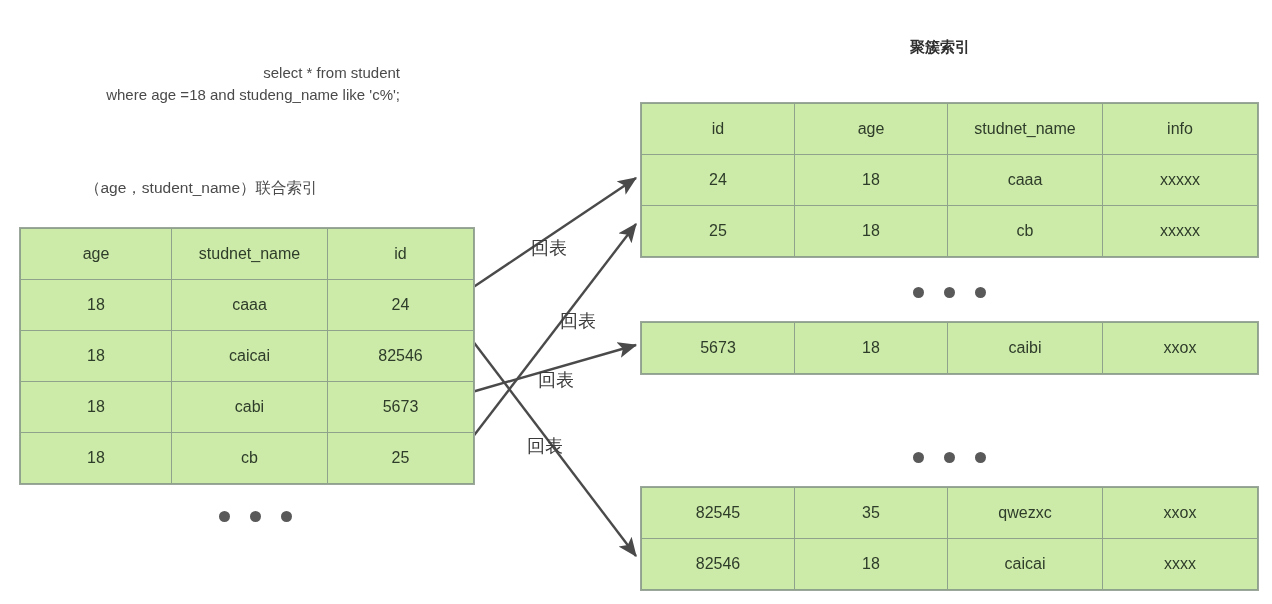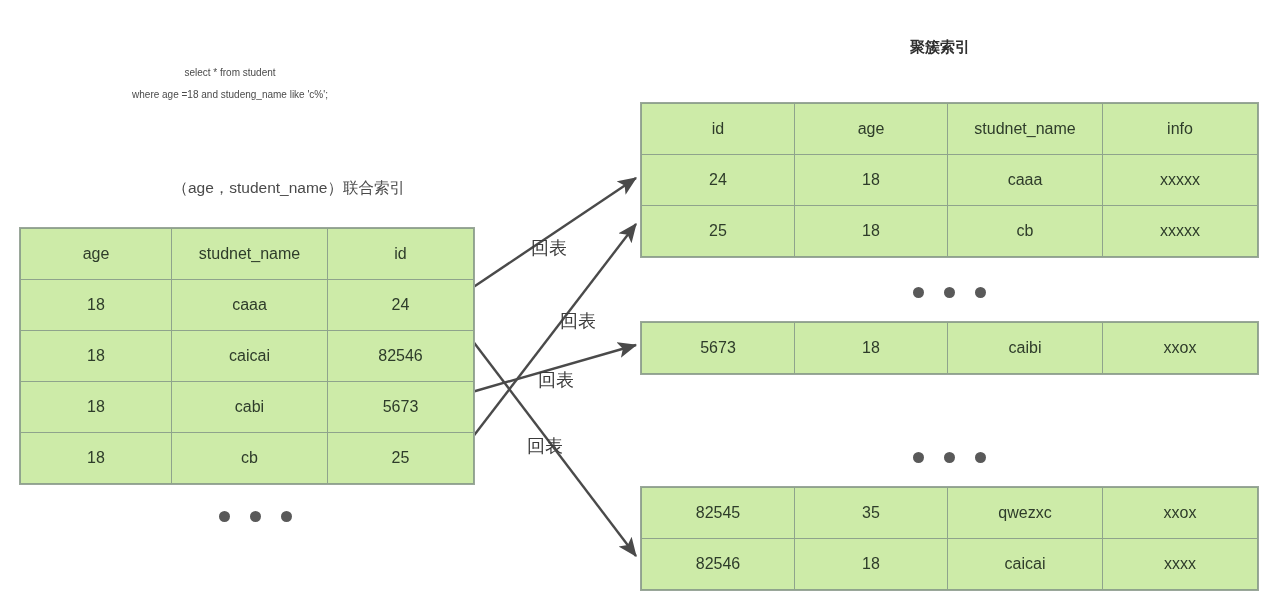--- a/index.html
+++ b/index.html
@@ -30,34 +30,34 @@
     height: 604px;
     z-index: 1;
   }
 
   
   .sql-block {
     position: absolute;
     left: 60px;
     top: 62px;
     width: 340px;
-    text-align: center;
-    font-size: 10px;
+    text-align: right;
+    font-size: 15px;
     line-height: 22px;
     color: #4a4a4a;
     white-space: nowrap;
   }
   .sql-line { display: block; }
 
   .caption-left {
     position: absolute;
     left: 85px;
     top: 178px;
     width: 320px;
-    text-align: right;
+    text-align: left;
     font-size: 15.5px;
     color: #4a4a4a;
     white-space: nowrap;
   }
 
   .caption-right {
     position: absolute;
     left: 840px;
     top: 38px;
     width: 200px;

